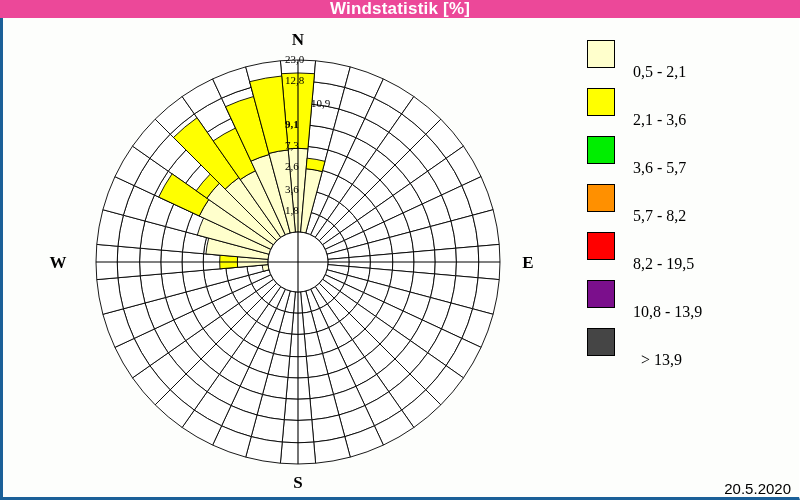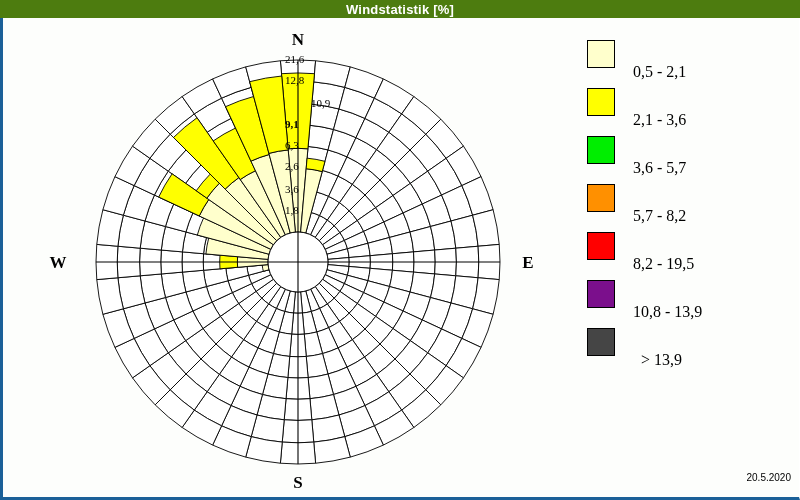--- a/index.html
+++ b/index.html
@@ -13,24 +13,24 @@
     position:relative;width:800px;height:500px;
     box-sizing:border-box;
     background:#fdfefc;
     border-left:3px solid #1b6098;
     border-bottom:3px solid #1b6098;
     border-right:1px solid #ffffff;
   }
   
   #titlebar{
     position:absolute;left:-3px;top:0;width:800px;height:18px;
-    background:#4d7c0f;
+    background:#ec4899;
     color:#ffffff;
     font-family:"Liberation Sans", sans-serif;
-    font-size:13px;font-weight:bold;
+    font-size:17px;font-weight:bold;
     display:flex;align-items:center;justify-content:center;
     letter-spacing:.2px;
   }
   
   #chartpanel{
     position:absolute;left:0;top:18px;width:560px;height:479px;
   }
   #rose{position:absolute;left:0;top:0;}
   .compass{
     position:absolute;
@@ -66,23 +66,23 @@
   .leglabel{
     margin-left:18px;
     font-family:"Liberation Serif", serif;
     font-size:16px;color:#000;
     white-space:nowrap;
     margin-top:35px;
   }
   .leglabel.gt{margin-left:26px;}
   
   #datestamp{
-    position:absolute;right:8px;bottom:14px;
+    position:absolute;right:8px;bottom:0;
     font-family:"Liberation Sans", sans-serif;
-    font-size:10px;color:#000;
+    font-size:15px;color:#000;
   }
 </style>
 </head>
 <body>
 
 <div id="app">
 
   <div id="titlebar">
     <span>Windstatistik [%]</span>
   </div>
@@ -413,25 +413,25 @@
 
     <div class="compass" id="lbl-n">N</div>
     <div class="compass" id="lbl-s">S</div>
     <div class="compass" id="lbl-w">W</div>
     <div class="compass" id="lbl-e">E</div>
 
     <div id="rticks">
         <div class="rtick" style="left: 282px; top: 185.795px;">1,8</div>
         <div class="rtick" style="left: 282px; top: 164.589px;">3,6</div>
         <div class="rtick" style="left: 282px; top: 142.205px;">2,6</div>
-        <div class="rtick" style="left: 282px; top: 121px;">6,3</div>
+        <div class="rtick" style="left: 282px; top: 121px;">7,3</div>
         <div class="rtick" style="left: 282px; top: 99.7945px; font-weight: bold;">9,1</div>
         <div class="rtick" style="left: 282px; top: 78.589px; margin-left: 26px;">10,9</div>
         <div class="rtick" style="left: 282px; top: 56.2055px;">12,8</div>
-        <div class="rtick" style="left: 282px; top: 35px;">21,6</div>
+        <div class="rtick" style="left: 282px; top: 35px;">23,0</div>
       </div>
   </div>
 
   <div id="legend">
       <div class="legrow">
         <div class="swatch" style="background: rgb(255, 255, 204);"></div>
         <div class="leglabel">0,5 - 2,1</div>
       </div>
       <div class="legrow">
         <div class="swatch" style="background: rgb(255, 255, 0);"></div>

